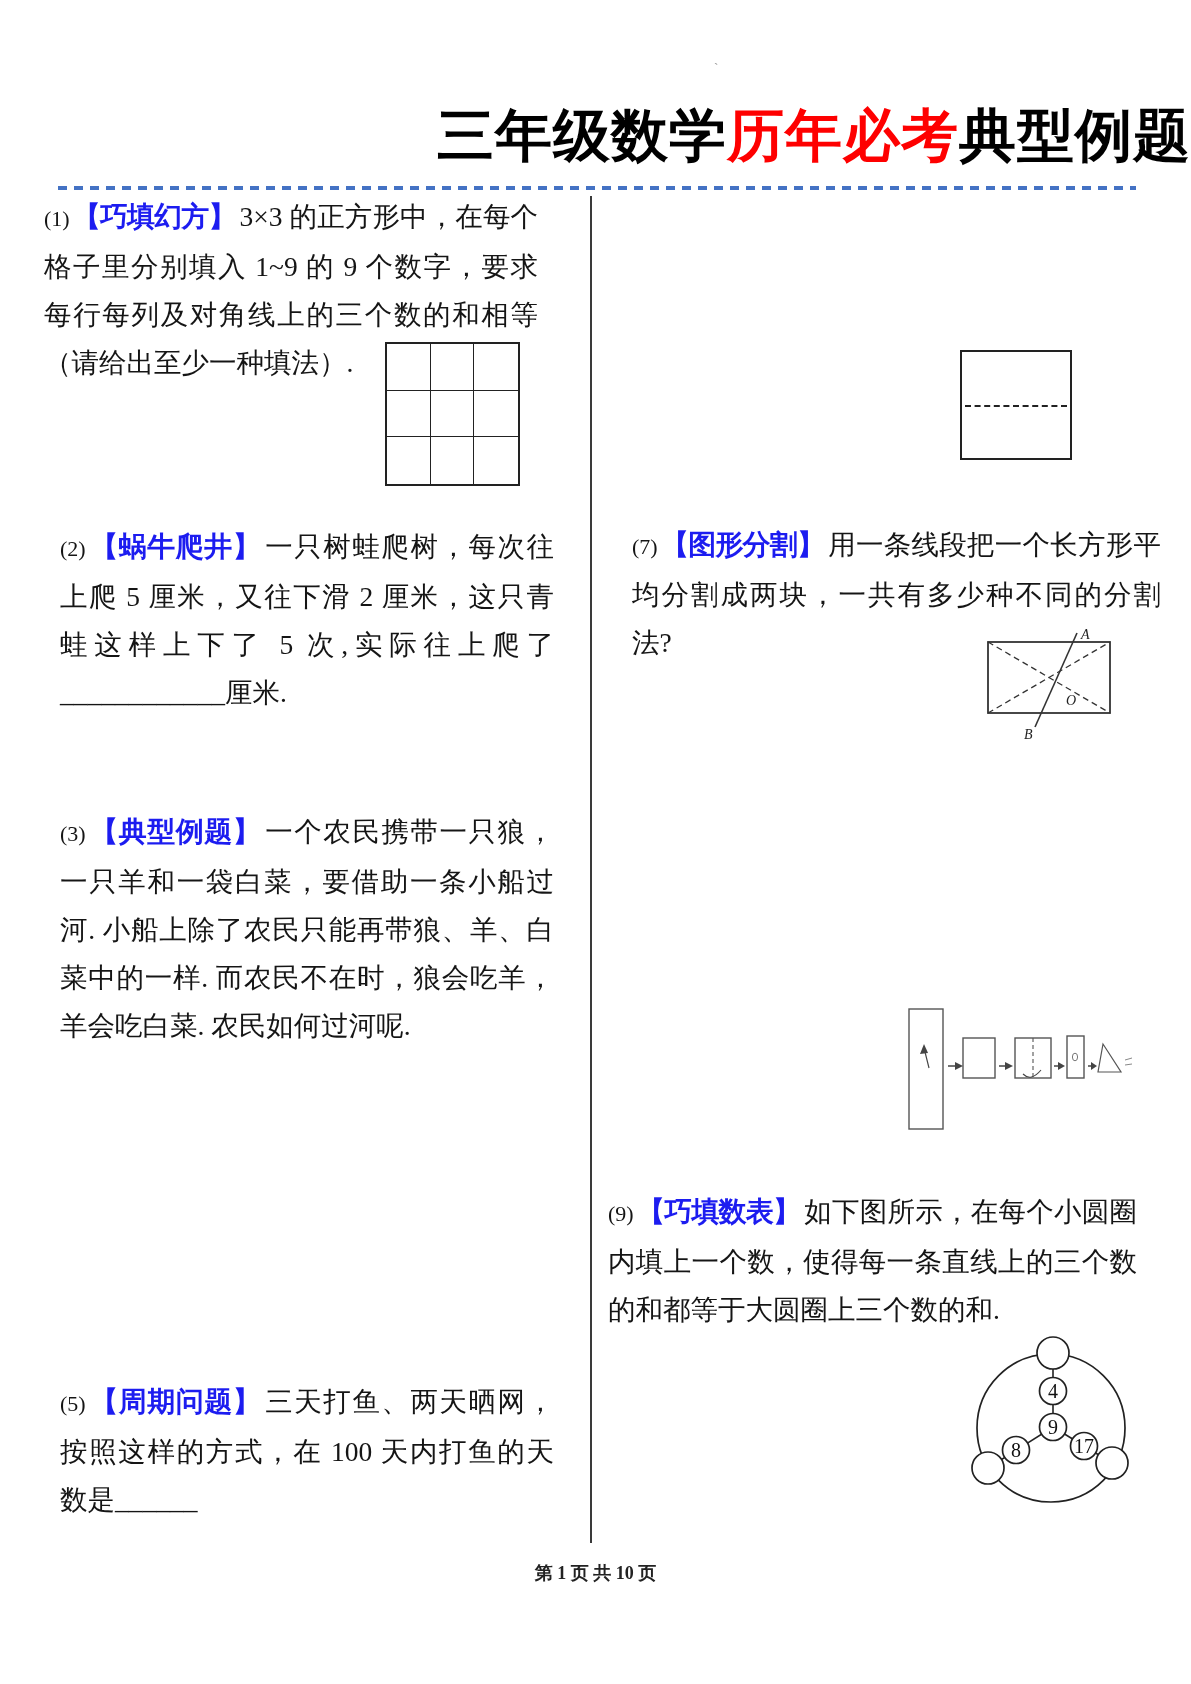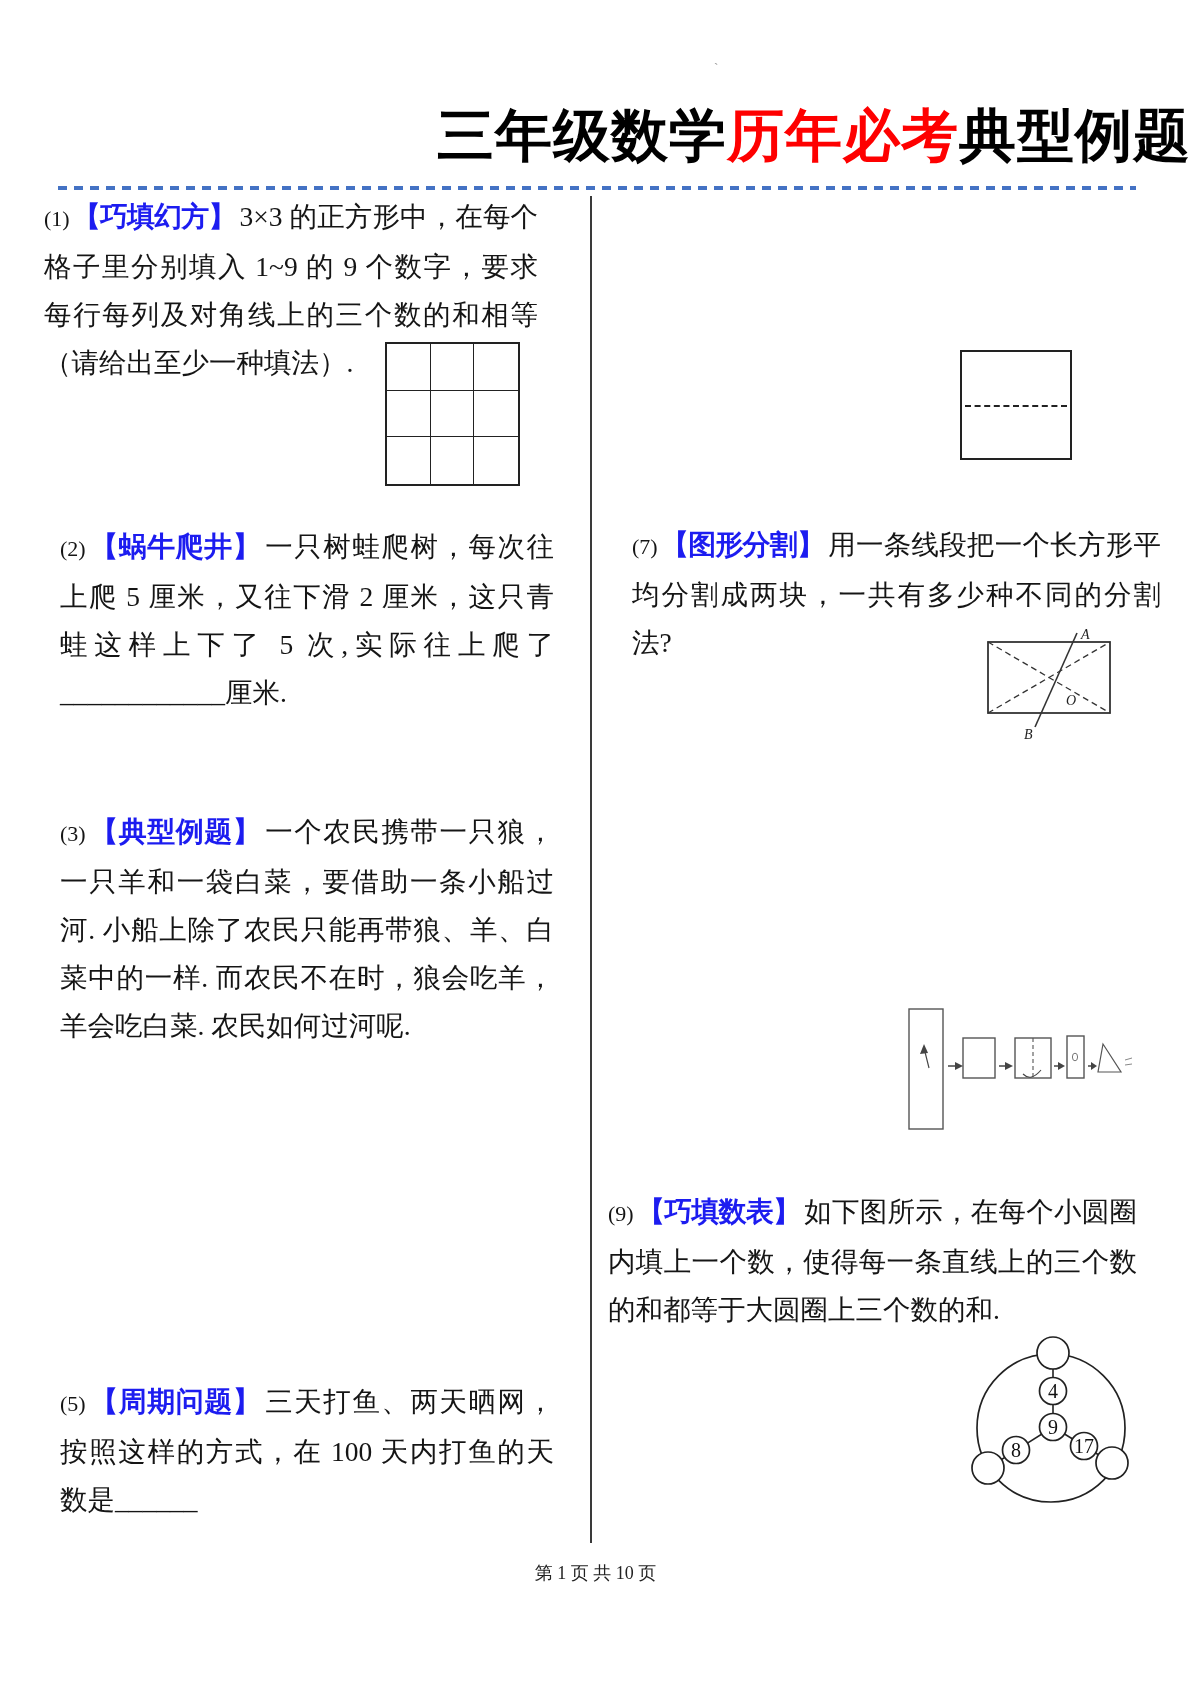--- a/index.html
+++ b/index.html
@@ -50,21 +50,21 @@
   .sqfig{position:absolute;left:960px;top:350px;width:112px;height:110px;border:2.2px solid #222;background:#fff;box-sizing:border-box;}
   .sqfig .dash{position:absolute;left:3px;right:3px;top:50%;border-top:2.2px dashed #222;}
 
   .figsvg{position:absolute;}
   .rectfig{left:980px;top:628px;}
   .foldfig{left:845px;top:1000px;}
   .wheelfig{left:968px;top:1326px;}
   .svglabel{font-family:"Liberation Serif","DejaVu Serif",serif;font-style:italic;font-size:14px;fill:#222;}
   .svgnum{font-family:"Liberation Serif","DejaVu Serif",serif;font-size:20px;fill:#111;}
 
-  .footer{position:absolute;left:0;top:1561px;width:100%;text-align:center;font-size:18px;line-height:24px;color:#222;}
+  .footer{position:absolute;left:0;top:1561px;width:100%;text-align:center;font-size:18px;line-height:24px;color:#222;font-weight:bold;}
 </style>
 </head>
 <body>
 
 <div class="page">
 
   <div class="stray">`</div>
 
   <h1 class="title"><span>三年级数学</span><span class="red">历年必考</span><span>典型例题</span></h1>
 

